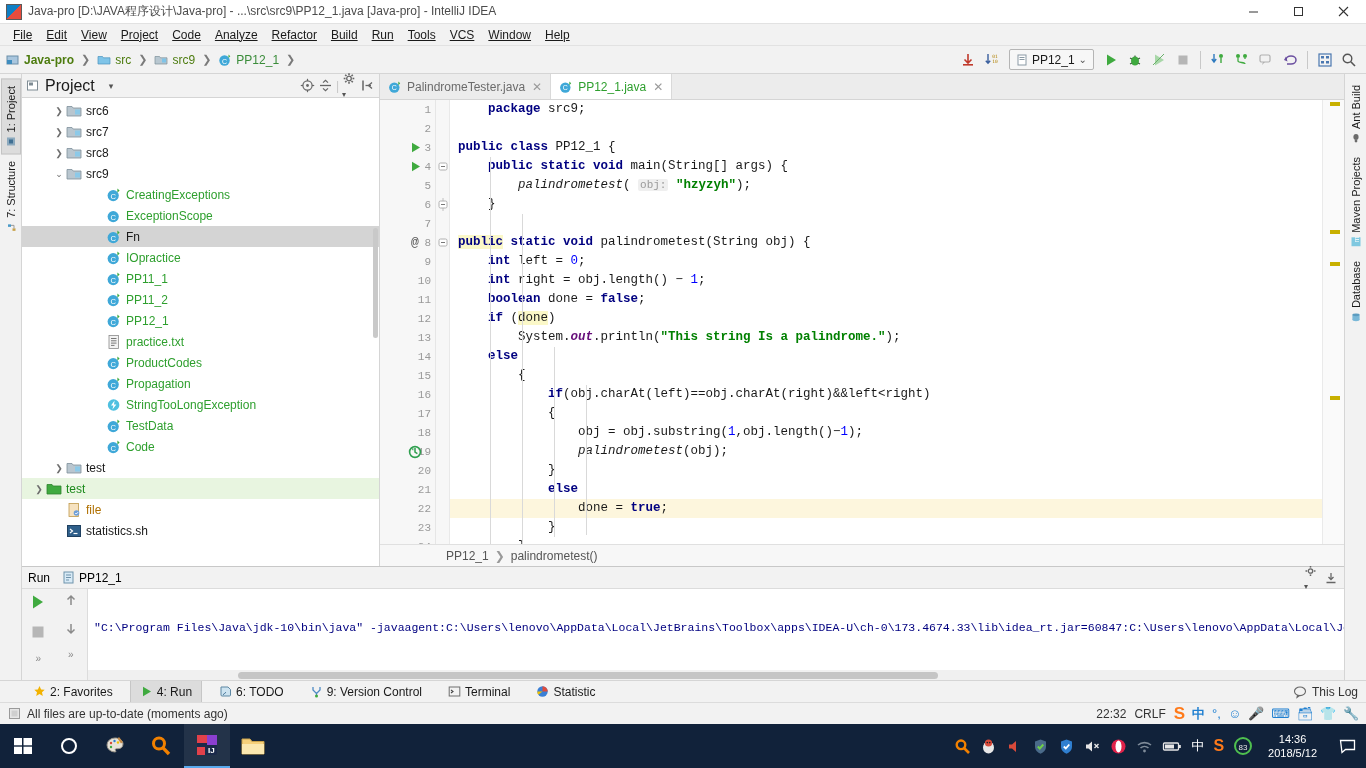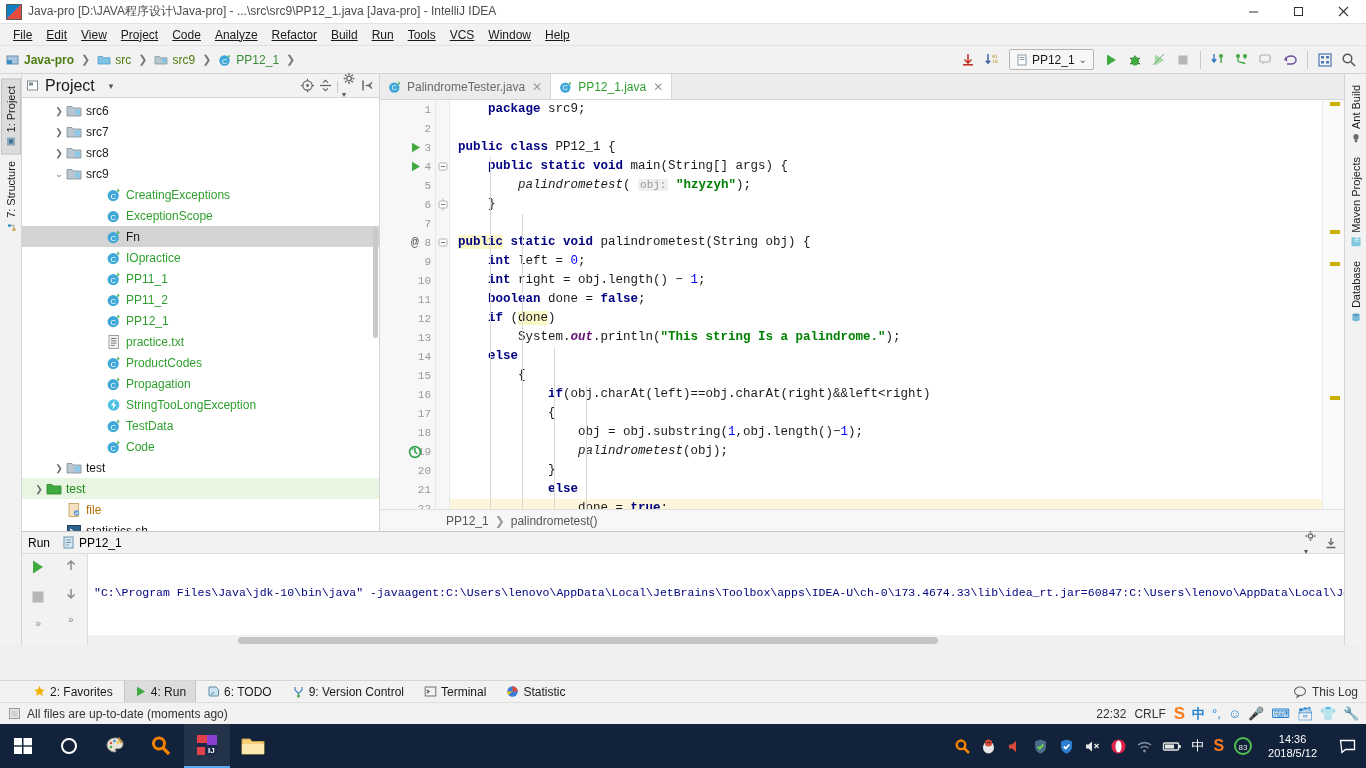--- a/index.html
+++ b/index.html
@@ -149,22 +149,22 @@
   .run-header .rh-right { margin-left: auto; display: flex; gap: 6px; align-items: center; }
   .run-body { flex: 1; display: flex; min-height: 0; }
   .run-side { width: 66px; flex: none; display: flex; background: #f2f2f2; border-right: 1px solid #dcdcdc; }
   .run-sidecol { width: 33px; display: flex; flex-direction: column; align-items: center; padding-top: 4px; gap: 12px; }
   .run-console { flex: 1; position: relative; overflow: hidden; font-family: "Liberation Mono", monospace; font-size: 11.5px; color: #000080; padding: 6px 0 0 6px; white-space: pre; }
   .run-hscroll { position: absolute; left: 0; right: 0; bottom: 0; height: 10px; background: #f0f0f0; }
   .run-hscroll i { position: absolute; left: 150px; width: 700px; top: 2px; height: 7px; background: #c5c5c5; border-radius: 4px; display: block; }
 
   
   .toolbar-bottom {
-    height: 22px; background: #f2f2f2; display: flex; align-items: center; gap: 2px;
-    border-top: 1px solid #d5d5d5; flex: none; padding-left: 24px; margin-top: 35px;
+    height: 22px; background: #f2f2f2; display: flex; align-items: center; gap: 8px;
+    border-top: 1px solid #d5d5d5; flex: none; padding-left: 24px;
   }
   .btab { display: flex; align-items: center; gap: 4px; padding: 2px 9px; font-size: 12px; color: #1a1a1a; height: 22px; }
   .btab.active { background: #dcdcdc; border-left: 1px solid #c6c6c6; border-right: 1px solid #c6c6c6; }
   .btab-right { margin-left: auto; display: flex; align-items: center; gap: 5px; padding-right: 8px; font-size: 12px; color: #333; }
 
   
   .statusbar { height: 22px; background: #f2f2f2; display: flex; align-items: center; padding-left: 8px; font-size: 12px; color: #333; border-top: 1px solid #dcdcdc; flex: none; }
   .statusbar .sb-right { margin-left: auto; display: flex; align-items: center; gap: 8px; padding-right: 6px; }
   .ime { display: flex; align-items: center; gap: 7px; }
   .ime .g { font-size: 13px; }

